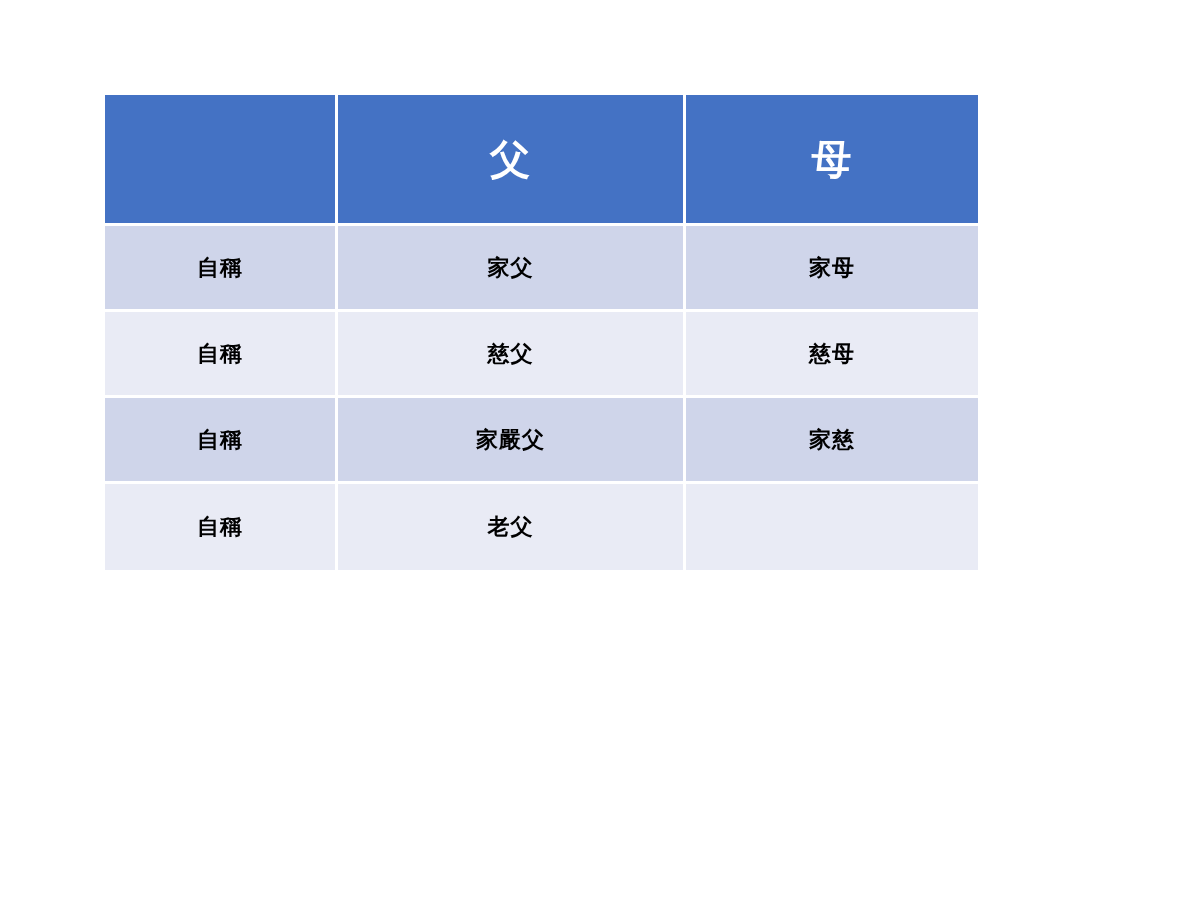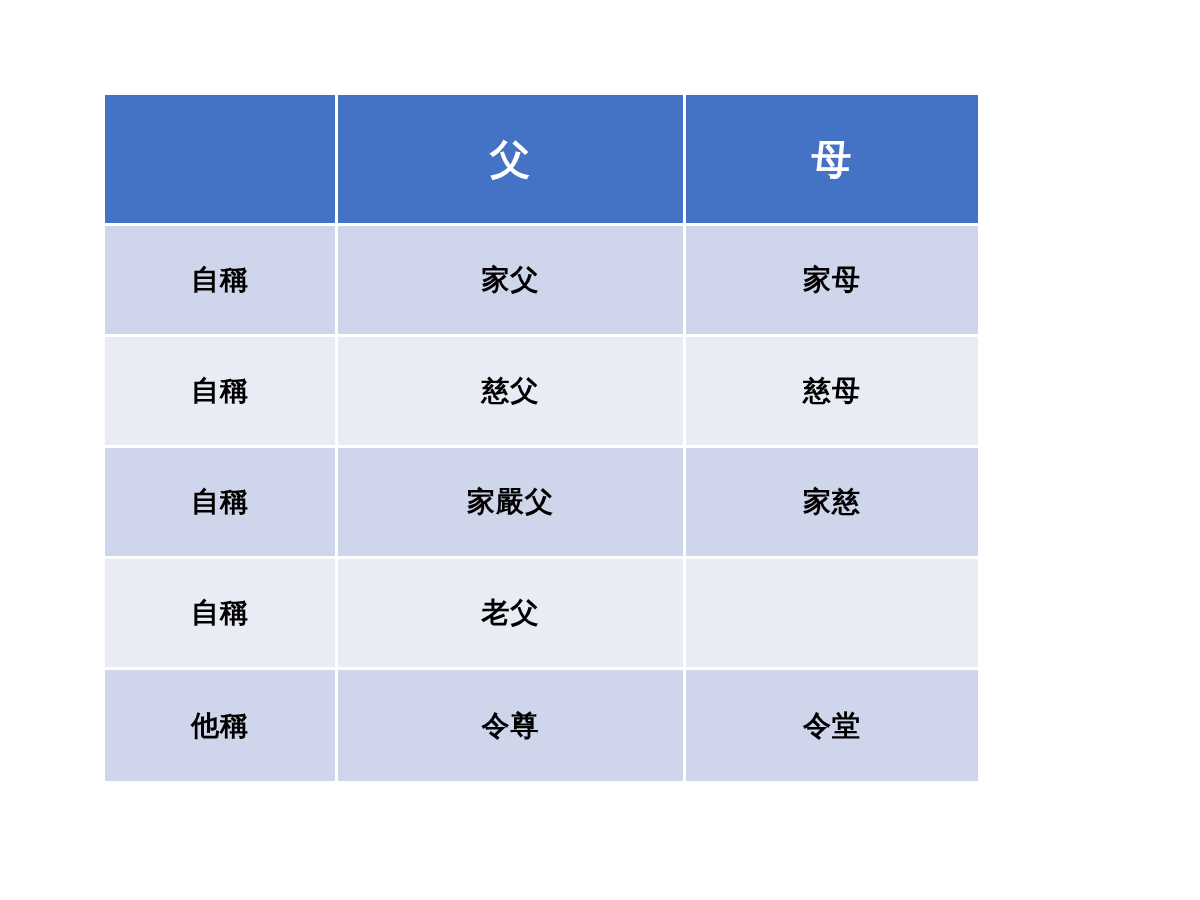--- a/index.html
+++ b/index.html
@@ -66,23 +66,23 @@
     background: #4472C4;
     color: #FFFFFF;
     font-size: 40px;
     font-weight: bold;
     line-height: 1;
     letter-spacing: 1px;
   }
 
   
   .data-row td {
-    height: 111px;
+    height: 86px;
     color: #000000;
-    font-size: 28px;
+    font-size: 22px;
     font-weight: bold;
     line-height: 1;
     letter-spacing: 1px;
   }
 
   .data-row.band-dark td  { background: #CFD5EA; }
   .data-row.band-light td { background: #E9EBF5; }
 
   .cell-empty { }
 </style>
@@ -125,22 +125,17 @@
         <td>家嚴父</td>
         <td>家慈</td>
       </tr>
 
       <tr class="data-row band-light">
         <td>自稱</td>
         <td>老父</td>
         <td class="cell-empty"></td>
       </tr>
 
-      <tr class="data-row band-dark">
-        <td>他稱</td>
-        <td>令尊</td>
-        <td>令堂</td>
-      </tr>
 
     </tbody>
   </table>
 
 </div>
 
 </body></html>

